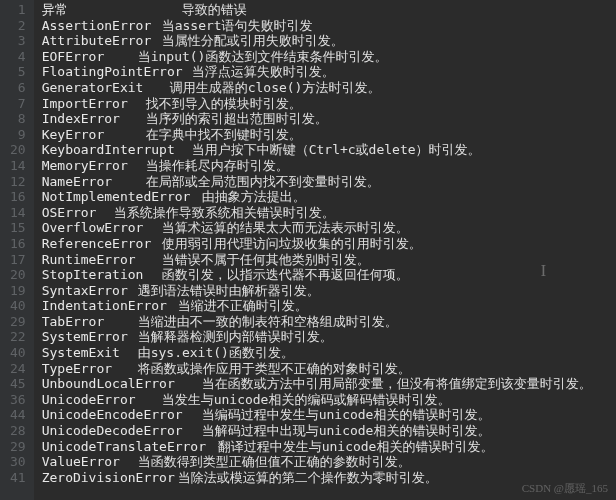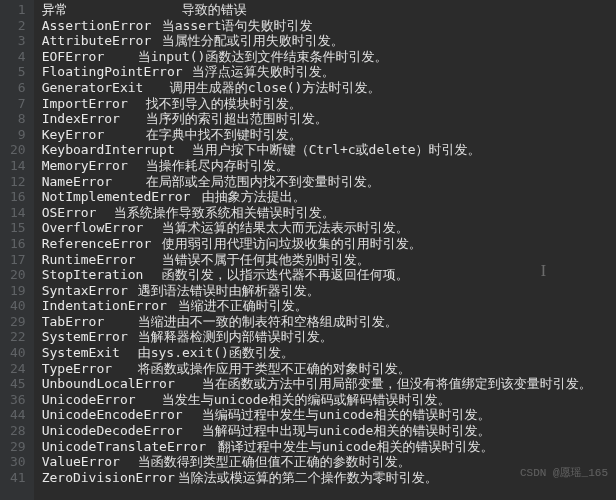--- a/index.html
+++ b/index.html
@@ -37,25 +37,25 @@
     overflow: hidden;
   }
   .code .row {
     height: 15.6px;
     line-height: 15.6px;
   }
   .name { color: #e8e8e8; display:inline-block; }
   .desc { color: #e0e0e0; }
   .watermark {
     position: absolute;
-    bottom: 20px;
+    bottom: 4px;
     right: 8px;
     font-size: 11px;
     color: rgba(255,255,255,0.25);
-    font-family: Liberation Mono, monospace;
+    font-family: Liberation Serif, serif;
   }
   .cursor {
     position: absolute;
     right: 70px;
     top: 262px;
     color: rgba(255,255,255,0.3);
     font-family: serif;
     font-size: 16px;
   }
 </style>

